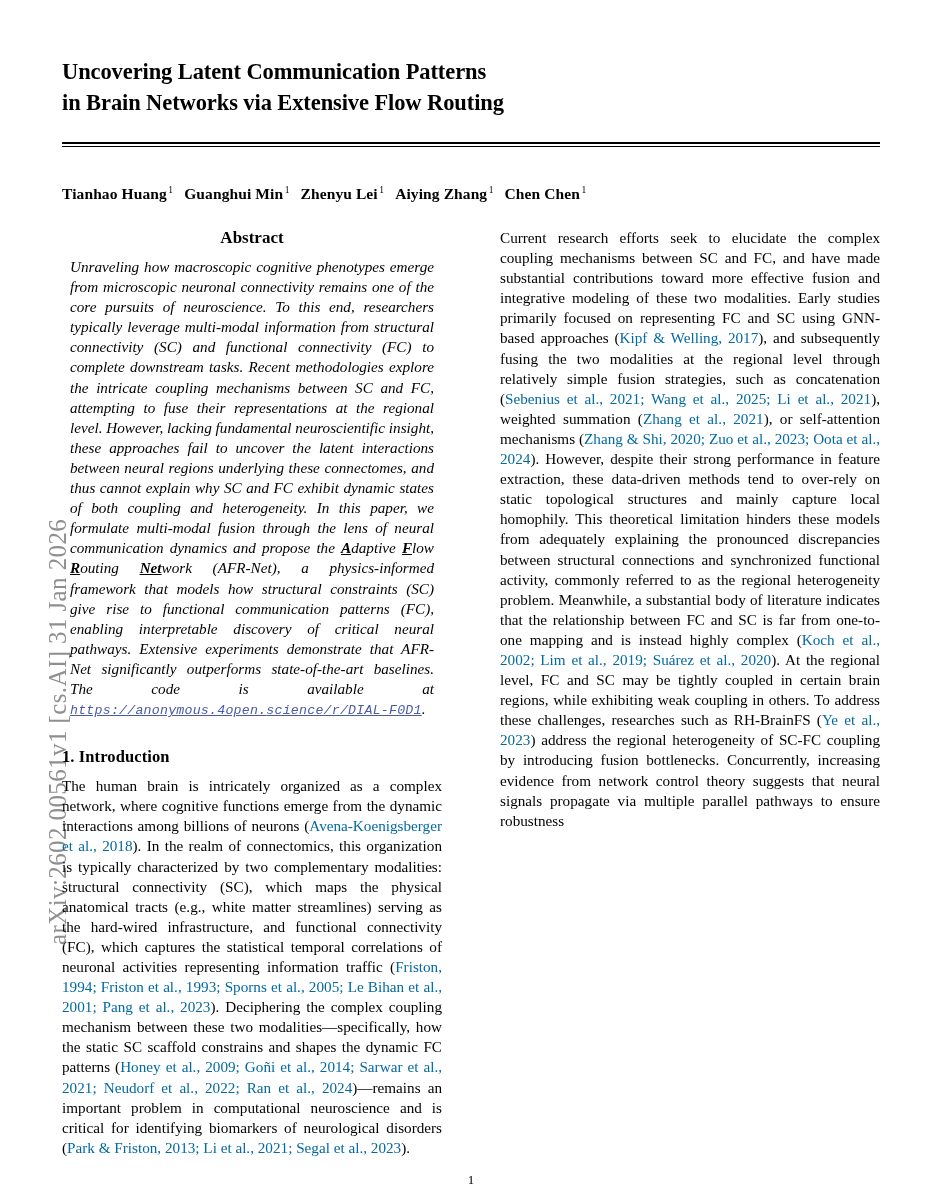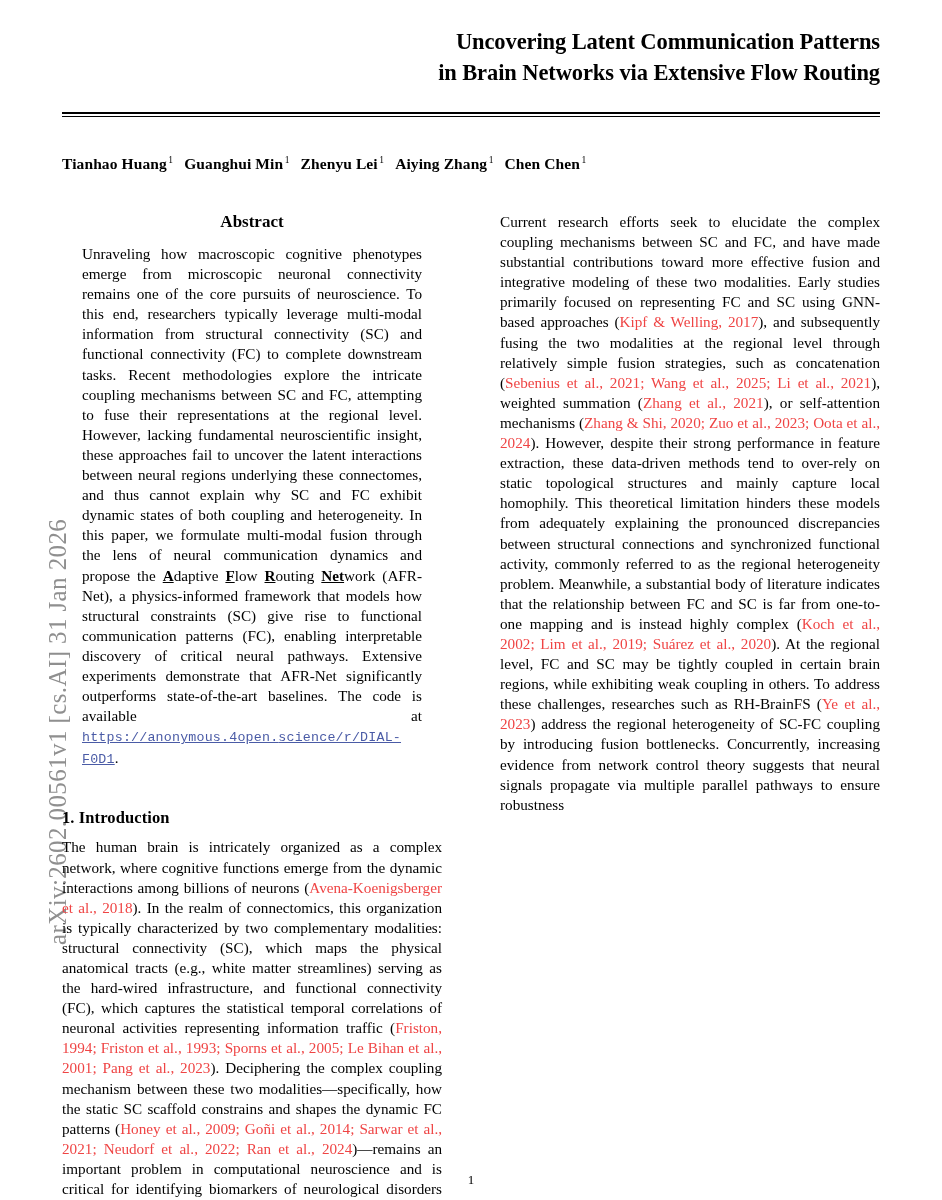--- a/index.html
+++ b/index.html
@@ -42,21 +42,22 @@
     position: absolute;
     left: 62px;
     top: 0px;
     width: 818px;
     height: 1200px;
   }
 
   
   #title-block {
     padding-top: 26px;
-    text-align: right;
+    text-align: left;
+    margin-top: 30px;
   }
   #paper-title {
     font-size: 22.5px;
     font-weight: bold;
     line-height: 31px;
     letter-spacing: -0.1px;
   }
   #paper-title .tl { display: block; }
 
   .rule-thick {
@@ -82,21 +83,21 @@
     font-size: 9.5px;
     font-weight: normal;
     vertical-align: super;
     padding-left: 1.5px;
   }
 
   
   #columns {
     position: absolute;
     left: 0px;
-    top: 212px;
+    top: 228px;
     width: 818px;
     height: 960px;
   }
   .col {
     position: absolute;
     top: 0;
     width: 380px;
   }
   #col-left  { left: 0px; }
   #col-right { left: 438px; }
@@ -118,24 +119,25 @@
     font-size: 15.2px;
     line-height: 20.1px;
     text-align: justify;
     text-justify: inter-word;
     hyphens: manual;
   }
   .abstract-body {
     font-size: 15.2px;
     line-height: 20.1px;
     text-align: justify;
-    margin: 12px;
+    margin: 0;
     padding: 0 8px 0 8px;
-  }
-  .cite { color: #ef4444; }
+    font-style: italic;
+  }
+  .cite { color: #0369a1; }
   .url {
     color: #4a5ba6;
     font-family: "Liberation Mono", "DejaVu Sans Mono", monospace;
     font-size: 13.3px;
     letter-spacing: 0.2px;
   }
   .uline { text-decoration: underline; font-weight: bold; }
 
   .sec-gap { height: 26px; }
 

